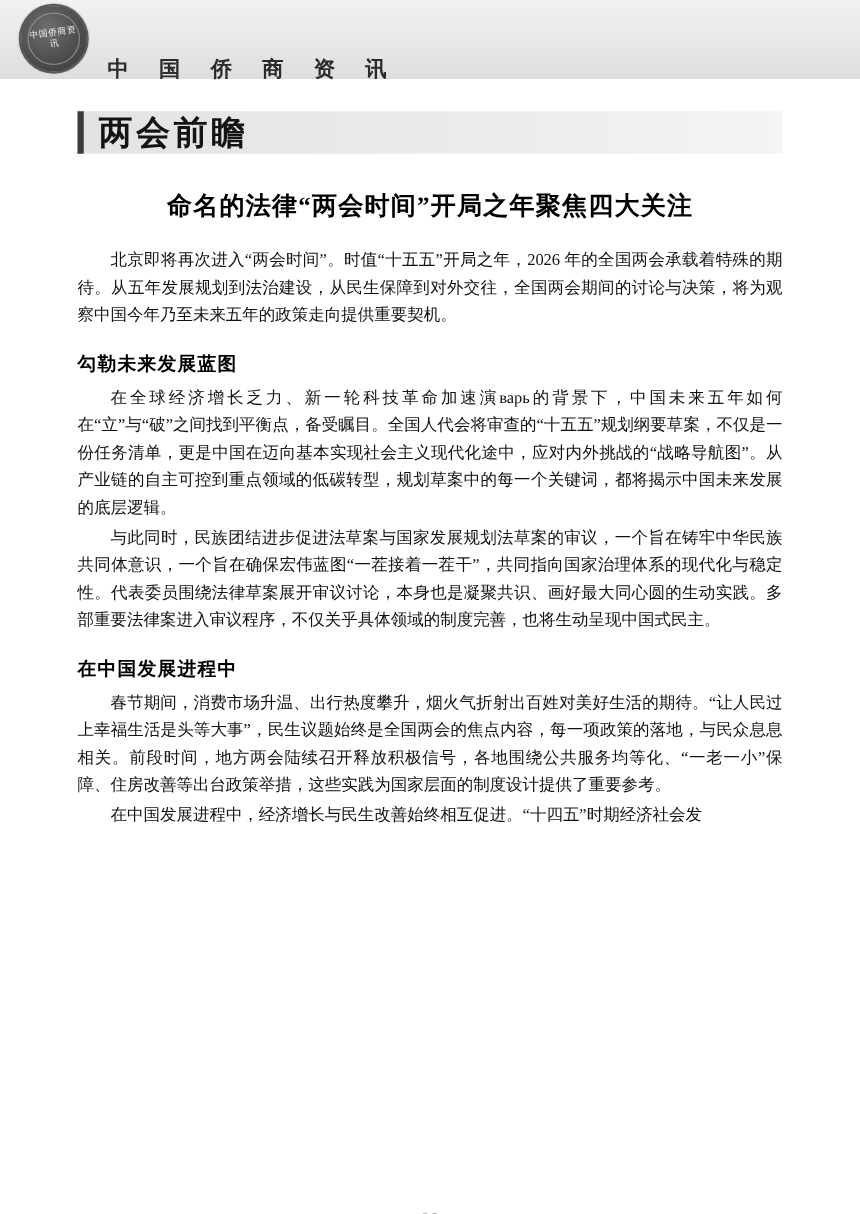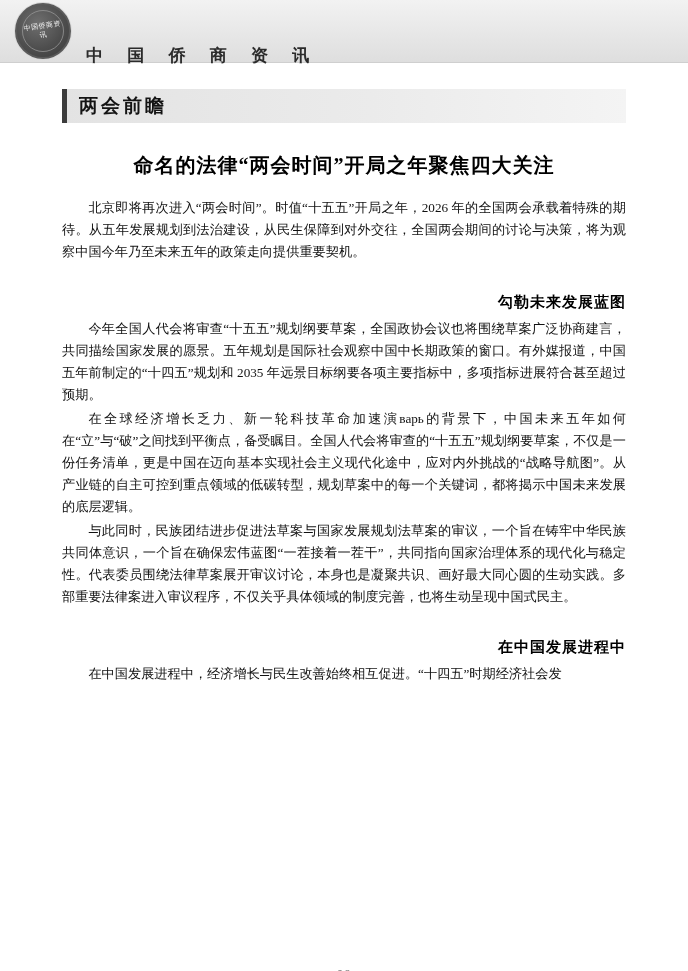--- a/index.html
+++ b/index.html
@@ -89,44 +89,44 @@
     position: relative;
   }
   .section-banner .bar {
     width: 5px;
     height: 34px;
     background: #3c3c3c;
     margin-right: 12px;
   }
   .section-banner .sec-title {
     font-family: Liberation Mono, monospace;
-    font-size: 19px;
+    font-size: 27px;
     font-weight: bold;
     letter-spacing: 3px;
     color: #141414;
   }
 
   
   .headline {
     text-align: center;
     font-family: "Liberation Serif", serif;
     font-size: 20px;
     font-weight: bold;
     letter-spacing: 1px;
     color: #000;
     margin: 28px 0 18px 0;
     line-height: 1.4;
   }
   .subhead {
-    text-align: right;
+    text-align: left;
     font-family: "Liberation Serif", serif;
     font-size: 15px;
     font-weight: bold;
     color: #000;
-    margin: 30px 0 6px 0;
+    margin: 19px 0 6px 0;
     letter-spacing: 1px;
   }
   p.para {
     font-family: "Liberation Serif", serif;
     font-size: 13.2px;
     line-height: 22px;
     color: #111;
     margin: 0 0 2px 0;
     text-align: justify;
     text-justify: inter-ideograph;
@@ -163,21 +163,21 @@
   <div class="section-banner">
     <div class="bar"></div>
     <div class="sec-title">两会前瞻</div>
   </div>
 
   <div class="headline">命名的法律“两会时间”开局之年聚焦四大关注</div>
 
   <div id="article-body">
       <p class="para">北京即将再次进入“两会时间”。时值“十五五”开局之年，2026 年的全国两会承载着特殊的期待。从五年发展规划到法治建设，从民生保障到对外交往，全国两会期间的讨论与决策，将为观察中国今年乃至未来五年的政策走向提供重要契机。</p>
       <h3 class="subhead">勾勒未来发展蓝图</h3>
-      <p class="para">今年全国人代会将审查“十五五”规划纲要草案，全国政协会议也将围绕草案广泛协商建言，共同描绘国家发展的愿景。五年规划是国际社会观察中国中长期政策的窗口。有外媒报道，中国五年前制定的“十四五”规划和 2035 年远景目标纲要各项主要指标中，多项指标进展符合甚至超过预期。</p>
       <p class="para">在全球经济增长乏力、新一轮科技革命加速演варь的背景下，中国未来五年如何在“立”与“破”之间找到平衡点，备受瞩目。全国人代会将审查的“十五五”规划纲要草案，不仅是一份任务清单，更是中国在迈向基本实现社会主义现代化途中，应对内外挑战的“战略导航图”。从产业链的自主可控到重点领域的低碳转型，规划草案中的每一个关键词，都将揭示中国未来发展的底层逻辑。</p>
       <p class="para">与此同时，民族团结进步促进法草案与国家发展规划法草案的审议，一个旨在铸牢中华民族共同体意识，一个旨在确保宏伟蓝图“一茬接着一茬干”，共同指向国家治理体系的现代化与稳定性。代表委员围绕法律草案展开审议讨论，本身也是凝聚共识、画好最大同心圆的生动实践。多部重要法律案进入审议程序，不仅关乎具体领域的制度完善，也将生动呈现中国式民主。</p>
       <h3 class="subhead">在中国发展进程中</h3>
+      <p class="para">春节期间，消费市场升温、出行热度攀升，烟火气折射出百姓对美好生活的期待。“让人民过上幸福生活是头等大事”，民生议题始终是全国两会的焦点内容，每一项政策的落地，与民众息息相关。前段时间，地方两会陆续召开释放积极信号，各地围绕公共服务均等化、“一老一小”保障、住房改善等出台政策举措，这些实践为国家层面的制度设计提供了重要参考。</p>
       <p class="para">在中国发展进程中，经济增长与民生改善始终相互促进。“十四五”时期经济社会发</p>
     </div>
 
   <div class="folio">06</div>
 </div>
 
 </body></html>

